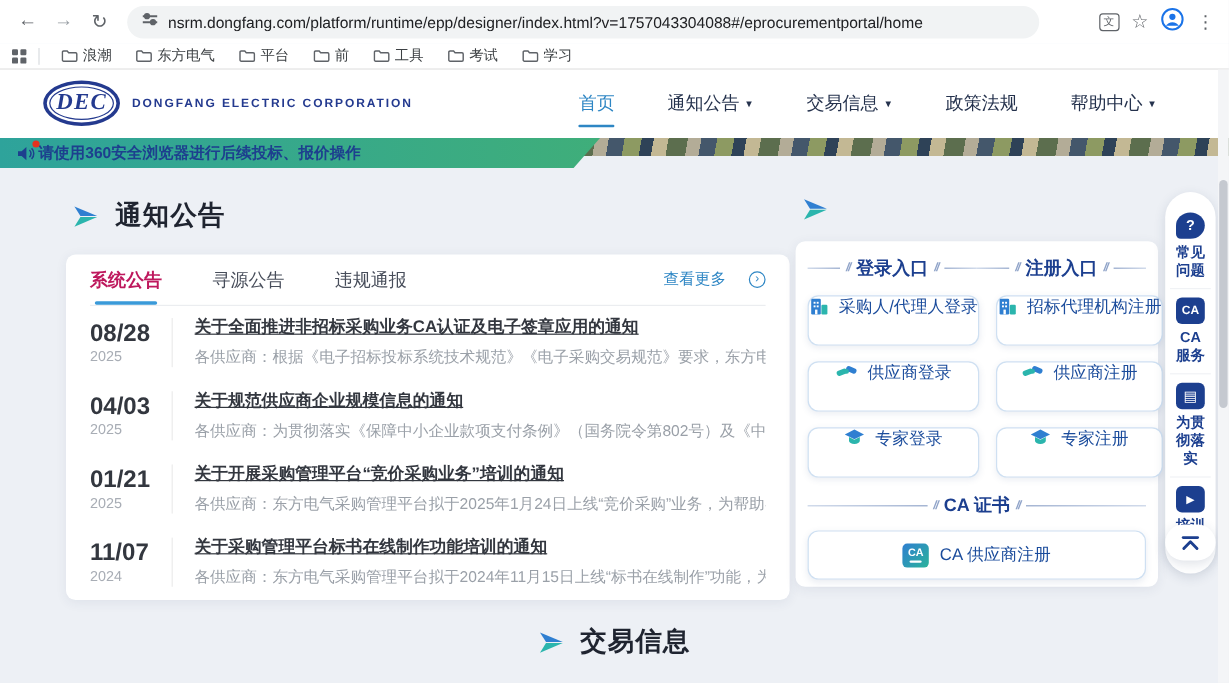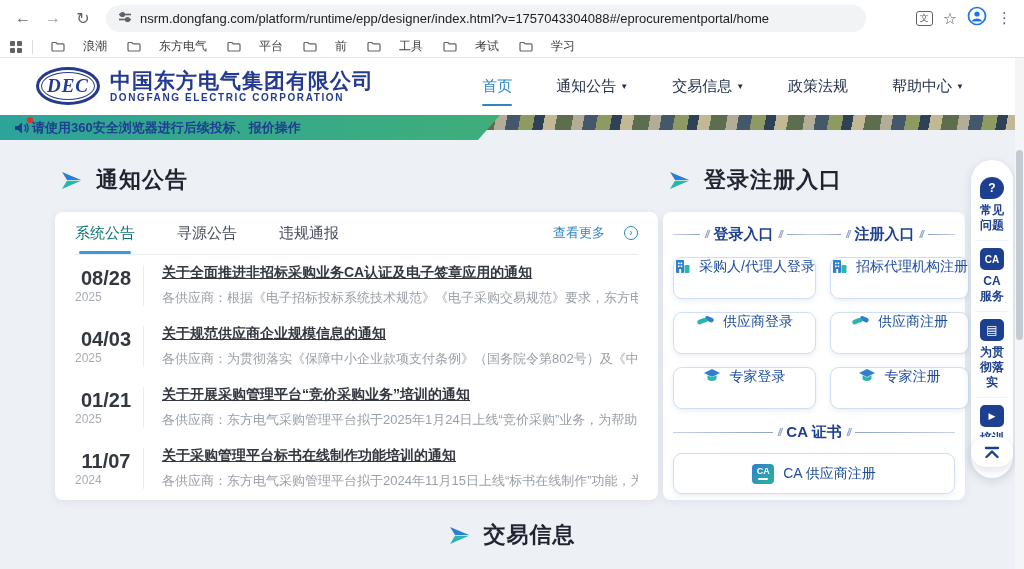--- a/index.html
+++ b/index.html
@@ -20,21 +20,21 @@
   .trans-ic { width:17px; height:15px; border:1.5px solid #5f6368; border-radius:3px;
     font-size:9px; color:#5f6368; display:flex; align-items:center; justify-content:center; }
   .star-ic { font-size:16px; color:#5f6368; }
   .dots-ic { font-size:15px; color:#5f6368; }
 
   .bookmarks { position:absolute; top:36px; left:0; width:1024px; height:22px; background:#fff;
     border-bottom:1px solid #e3e3e3; display:flex; align-items:center; padding:0 10px; gap:4px; z-index:30;}
   .apps-ic { display:grid; grid-template-columns:5px 5px; grid-template-rows:5px 5px; gap:2px; margin-right:6px;}
   .apps-ic i { background:#5f6368; border-radius:1px; }
   .bm-sep { width:1px; height:14px; background:#dadce0; margin-right:6px; }
-  .bm { display:flex; align-items:center; gap:18px; padding:2px 8px; border-radius:4px; cursor:pointer; }
+  .bm { display:flex; align-items:center; gap:4px; padding:2px 8px; border-radius:4px; cursor:pointer; }
   .bm-label { font-size:12px; color:#3c4043; }
   .folder-ic svg { display:block; }
 
   
   .site-header { position:absolute; top:58px; left:0; width:1024px; height:57px; background:#fff; z-index:20; }
   .logo-wrap { position:absolute; left:36px; top:9px; display:flex; align-items:center; gap:10px; }
   .dec-oval { width:64px; height:38px; border:3px solid #243a8f; border-radius:50%;
     display:flex; align-items:center; justify-content:center; position:relative; }
   .dec-oval::after { content:""; position:absolute; inset:2px; border:1px solid #243a8f; border-radius:50%; }
   .dec-txt { font-family:"Liberation Serif","DejaVu Serif",serif; font-style:italic; font-weight:bold;
@@ -70,29 +70,29 @@
   .sec-head { display:flex; align-items:center; gap:13px; margin:25px 0 17px 6px; }
   .sec-title { font-size:22px; font-weight:bold; color:#1f2430; letter-spacing:1px; }
   .arrow-ic svg { display:block; }
 
   .card { background:#fff; border-radius:8px; box-shadow:0 2px 10px rgba(40,60,100,.07); }
 
   
   .notice-card { height:288px; padding:0 20px; }
   .tab-row { height:43px; display:flex; align-items:center; border-bottom:1px solid #ebedf0; }
   .tab { font-size:15px; color:#474d5a; margin-right:42px; cursor:pointer; position:relative; padding:11px 0; }
-  .tab.active { color:#0f766e; font-weight:normal; }
+  .tab.active { color:#be185d; font-weight:bold; }
   .tab.active::after { content:""; position:absolute; left:4px; right:4px; bottom:0; height:3px;
     background:#3a9ad9; border-radius:2px; }
   .more { margin-left:auto; font-size:13px; color:#2e86c4; cursor:pointer; display:flex; align-items:center; gap:19px; }
   .more-circle { width:14px; height:14px; border:1px solid #2e86c4; border-radius:50%; font-size:10px;
     line-height:12px; text-align:center; color:#2e86c4; }
   .n-item { display:flex; align-items:center; height:61px; }
   .n-date { width:62px; flex:0 0 auto; text-align:left; }
-  .n-dd { font-size:20px; font-weight:bold; color:#33373f; line-height:1.15;text-align:center; }
+  .n-dd { font-size:20px; font-weight:bold; color:#33373f; line-height:1.15; }
   .n-yy { font-size:12px; color:#a8adb5; }
   .n-div { width:1px; align-self:stretch; background:#ececec; margin:10px 18px 10px 6px; flex:0 0 auto;}
   .n-body { min-width:0; }
   .n-title { font-size:14px; font-weight:bold; color:#33373f; margin-bottom:7px; white-space:nowrap;
     overflow:hidden; text-overflow:ellipsis; cursor:pointer;text-decoration:underline; }
   .n-desc { font-size:13px; color:#9aa0a8; white-space:nowrap; overflow:hidden; }
 
   
   .login-card { height:288px; padding:13px 10px 0; }
   .sub-heads { display:flex; }
@@ -233,21 +233,20 @@
     <span class="bm-label">学习</span>
   </div>
 </div>
 
 <div class="site-header">
   <div class="logo-wrap">
     <div class="dec-oval">
       <span class="dec-txt">DEC</span>
     </div>
     <div>
-      <div class="co-cn">中国东方电气集团有限公司</div>
       <div class="co-en">DONGFANG ELECTRIC CORPORATION</div>
     </div>
   </div>
   <div class="main-nav">
     <div class="nav-item active">
       <span>首页</span>
     </div>
     <div class="nav-item">
       <span>通知公告</span>
       <span class="caret">▼</span>
@@ -354,21 +353,20 @@
     </div>
 
     <div class="col-right">
       <div class="sec-head">
         <span class="arrow-ic">
           <svg width="22" height="19" viewBox="0 0 22 19">
               <polygon points="1,1 20,9 6,9" fill="#2f7fd1"></polygon>
               <polygon points="1,18 20,9.8 6,9.8" fill="#2bb5ad"></polygon>
             </svg>
         </span>
-        <span class="sec-title">登录注册入口</span>
       </div>
 
       <div class="card login-card">
         <div class="sub-heads">
           <div class="sub-head">
             <span class="slash">//</span>
             <span>登录入口</span>
             <span class="slash">//</span>
           </div>
           <div class="sub-head">

